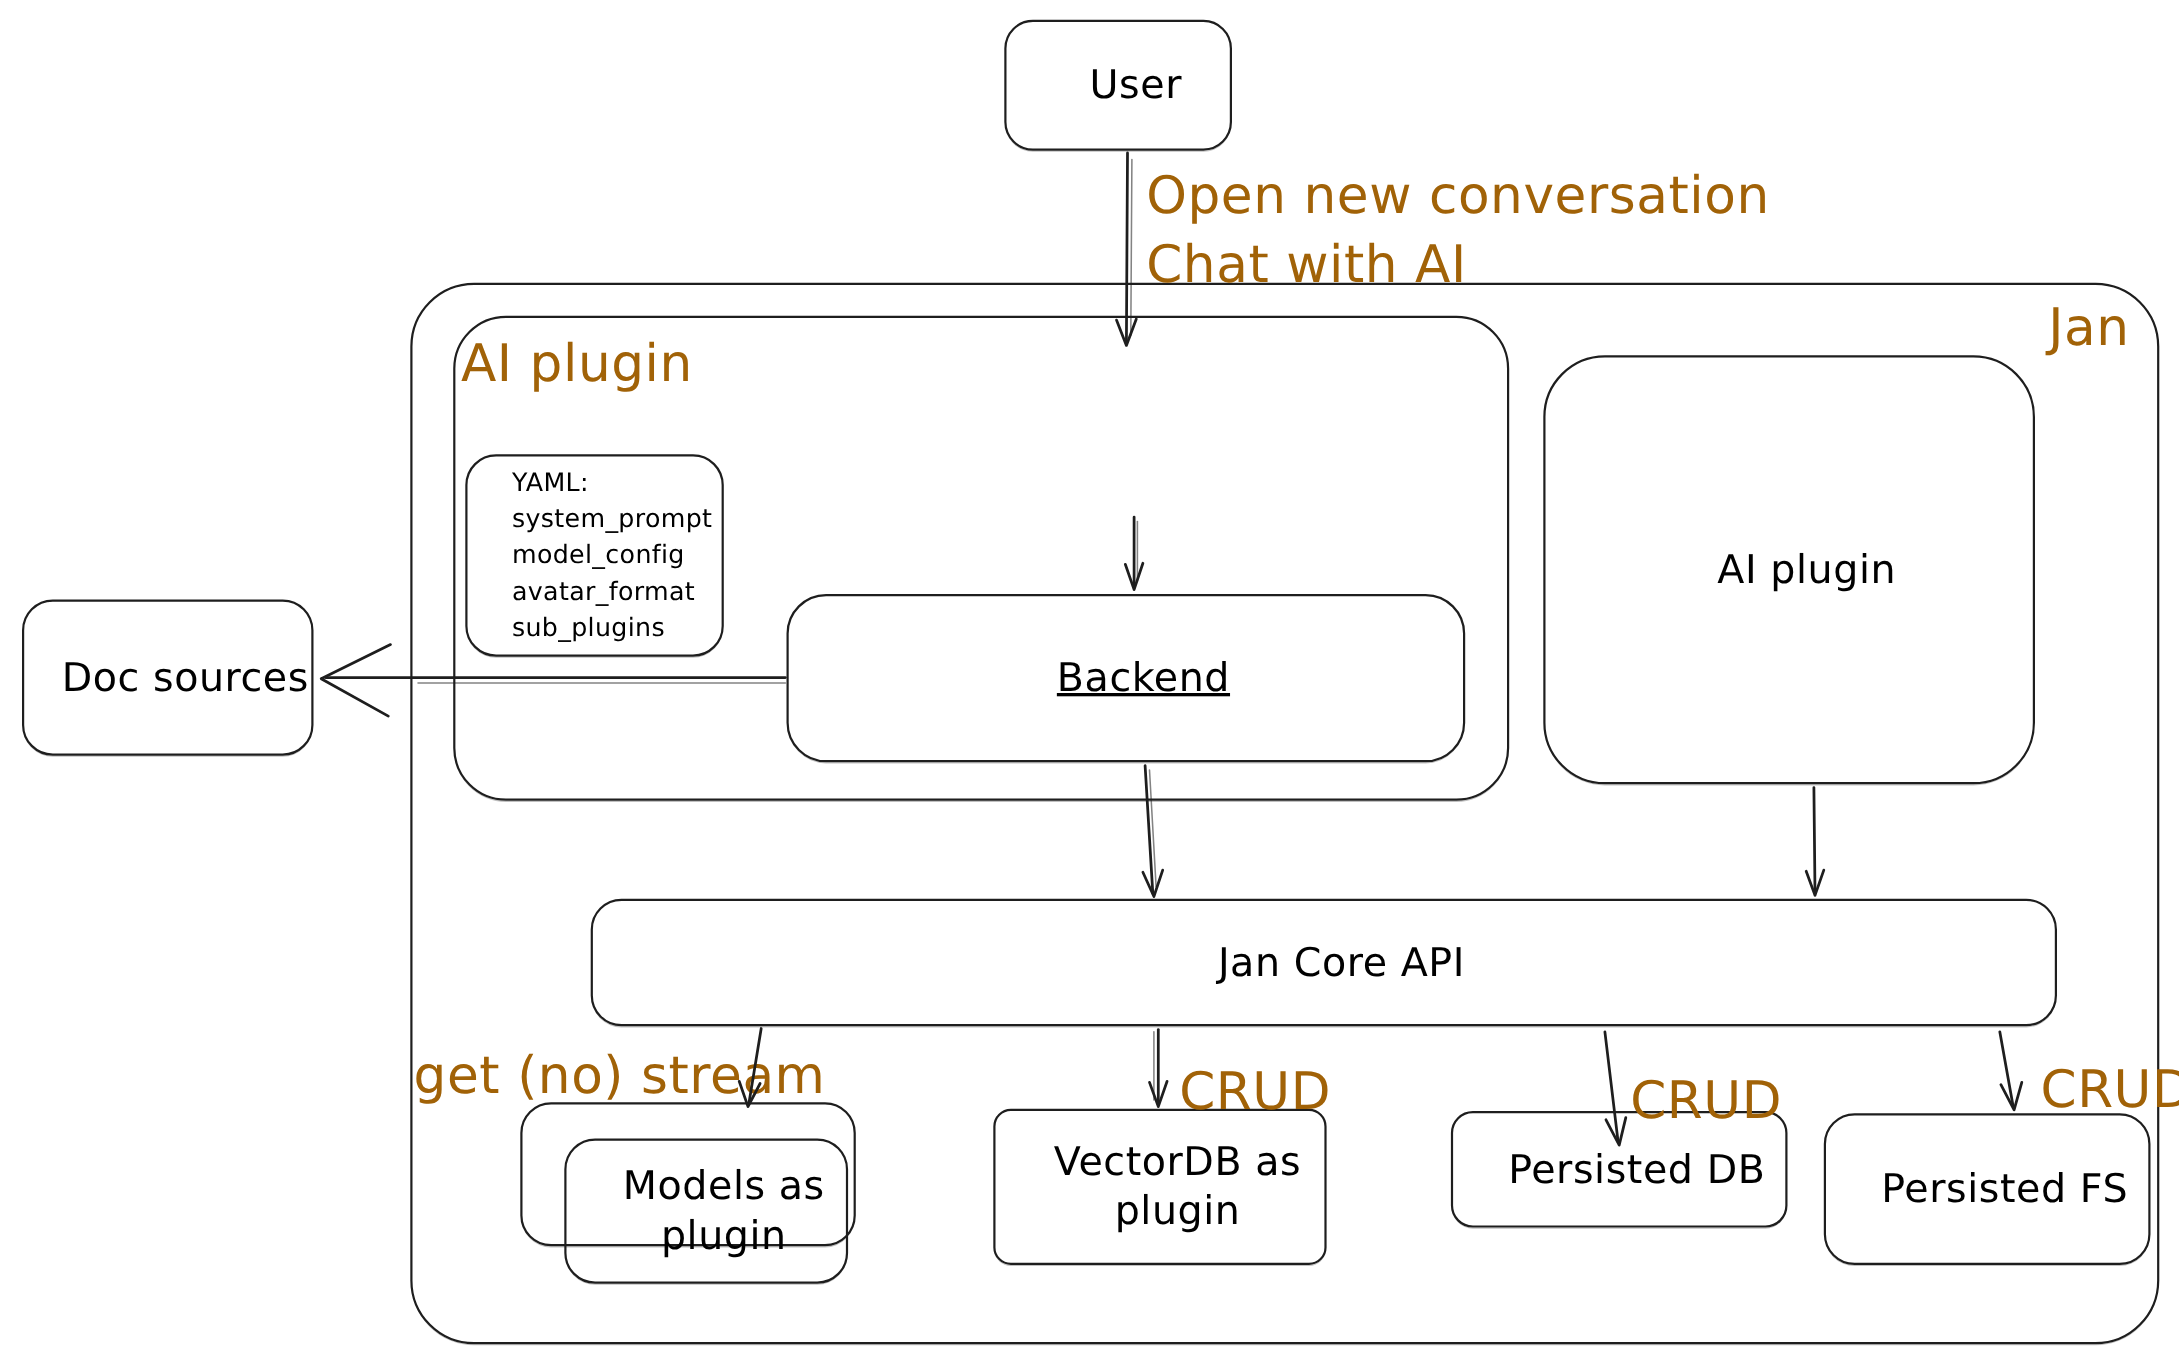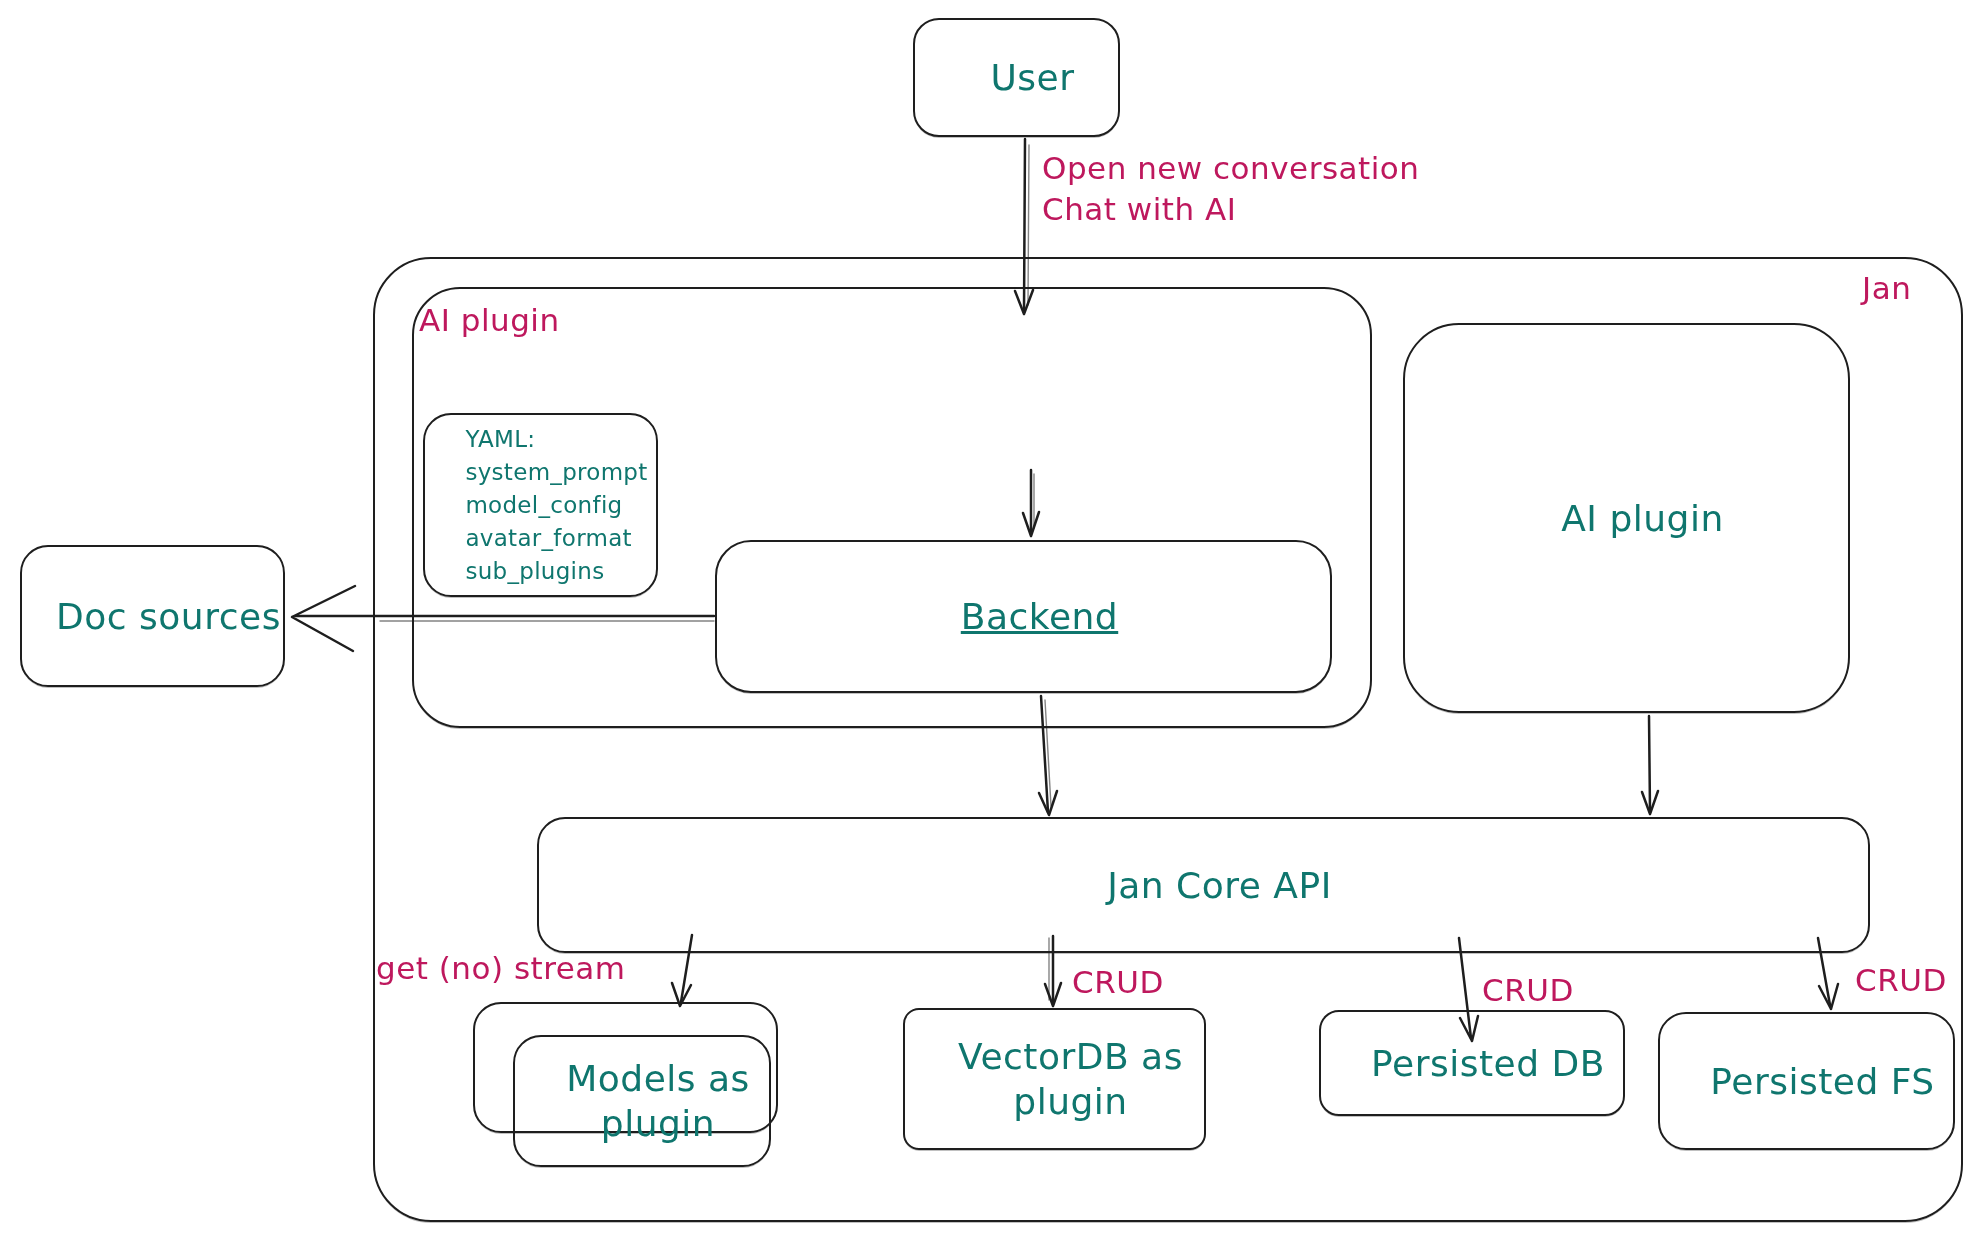--- a/index.html
+++ b/index.html
@@ -12,33 +12,33 @@
     overflow:hidden;
   }
   .box{
     position:absolute;
     border:2.4px solid #1e1e1e;
     background:transparent;
     display:flex;
     align-items:center;
     justify-content:center;
     text-align:center;
-    color:#0f766e;
+    color:#000000;
     box-shadow:0 2px 0 -1px rgba(30,30,30,0.28);
     box-sizing:border-box;
     padding-left:32px;
   }
   .container-box{justify-content:flex-start;align-items:flex-start;}
   .node-label{font-size:36px;line-height:1.25;letter-spacing:0.5px;}
   .annotation{
     position:absolute;
-    font-size:31px;
+    font-size:47px;
     line-height:1.32;
     letter-spacing:0.5px;
-    color:#be185d;
+    color:#a16207;
     white-space:nowrap;
   }
   .yaml-text{
     position:absolute;
     left:18px;top:12px;
     font-size:23px;
     line-height:33px;
     text-align:left;
     letter-spacing:0.3px;
   }
@@ -81,21 +81,21 @@
   </div>
 
   <div class="box" style="left:1403px;top:323px;width:447px;height:390px;border-radius:56px;">
     <span class="node-label">AI plugin</span>
   </div>
 
   <div class="box" style="left:20px;top:545px;width:265px;height:142px;border-radius:28px;">
     <span class="node-label">Doc sources</span>
   </div>
 
-  <div class="box" style="left:537px;top:817px;width:1333px;height:136px;border-radius:28px;">
+  <div class="box" style="left:537px;top:817px;width:1333px;height:116px;border-radius:28px;">
     <span class="node-label">Jan Core API</span>
   </div>
 
   <div class="box" style="left:473px;top:1002px;width:305px;height:131px;border-radius:28px;"></div>
   <div class="box" style="left:513px;top:1035px;width:258px;height:132px;border-radius:28px;">
     <span class="node-label" style="width:230px;">Models as plugin</span>
   </div>
 
   <div class="box" style="left:903px;top:1008px;width:303px;height:142px;border-radius:16px;">
     <span class="node-label" style="width:240px;">VectorDB as plugin</span>

